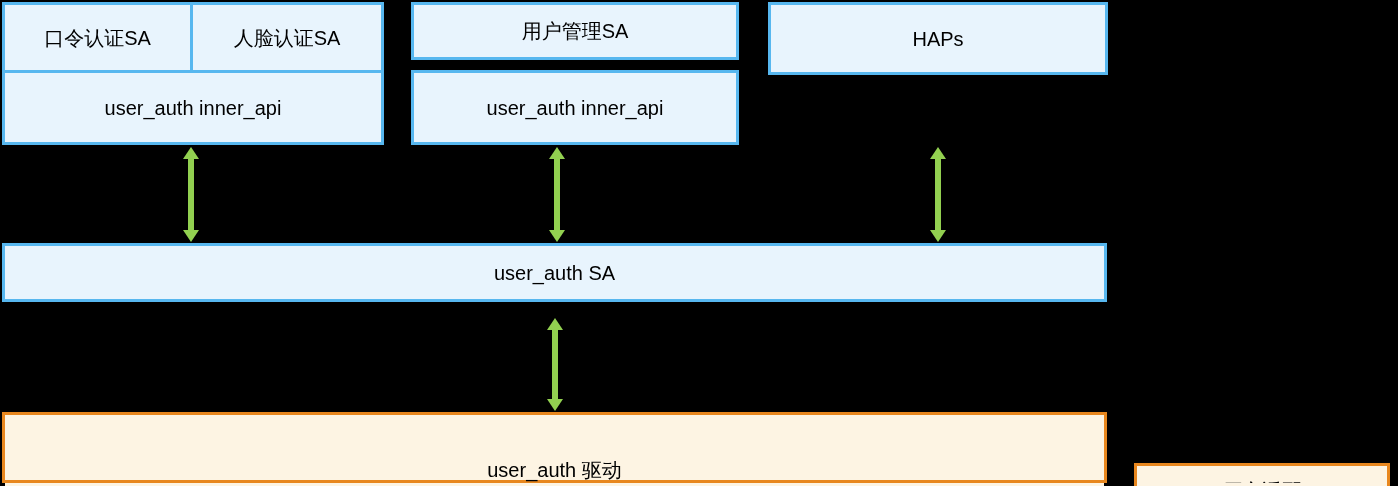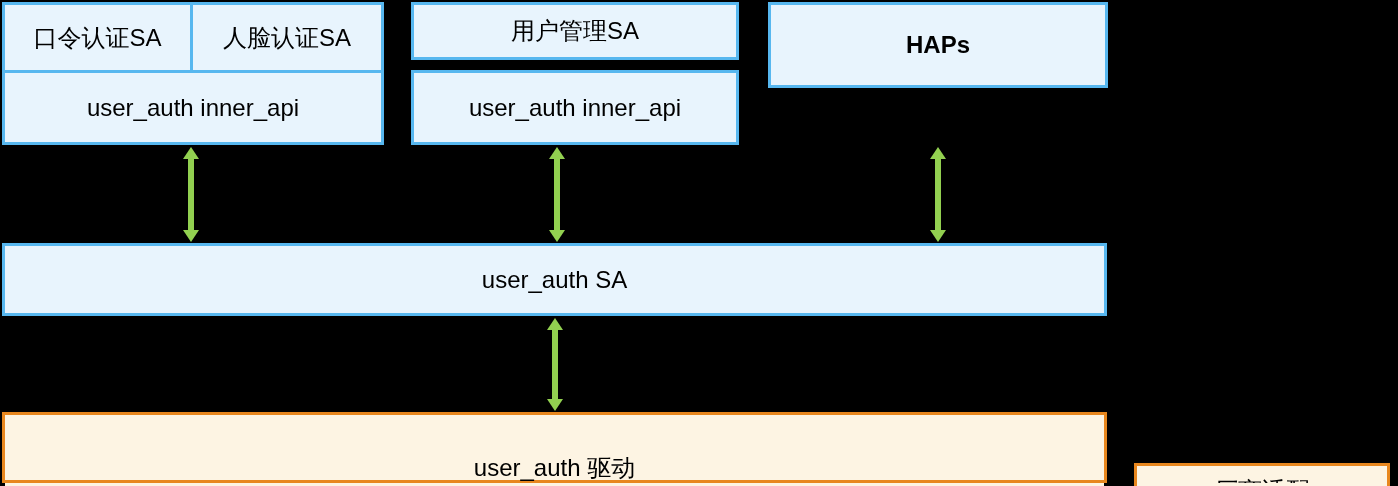--- a/index.html
+++ b/index.html
@@ -15,21 +15,21 @@
     font-family: "Liberation Sans", "DejaVu Sans", sans-serif;
     color: var(--text, #000);
     overflow: hidden;
   }
   .box {
     position: absolute;
     box-sizing: border-box;
     display: flex;
     align-items: center;
     justify-content: center;
-    font-size: 24px;
+    font-size: 20px;
     line-height: 1;
     text-align: center;
   }
   .blue {
     border: 3px solid var(--blue-border, #57B7EF);
     background: var(--blue-fill, #E8F4FD);
   }
   .orange {
     border: 3px solid var(--orange-border, #E8871E);
     background: var(--orange-fill, #FDF4E3);
@@ -96,25 +96,25 @@
     <span>user_auth inner_api</span>
   </div>
 
   <div class="box blue" style="left:411px; top:2px; width:328px; height:58px;">
     <span>用户管理SA</span>
   </div>
   <div class="box blue" style="left:411px; top:70px; width:328px; height:75px;">
     <span>user_auth inner_api</span>
   </div>
 
-  <div class="box blue" style="left:768px; top:2px; width:340px; height:86px;font-weight:bold;">
+  <div class="box blue" style="left:768px; top:2px; width:340px; height:73px;">
     <span>HAPs</span>
   </div>
 
-  <div class="box blue" style="left:2px; top:243px; width:1105px; height:73px;">
+  <div class="box blue" style="left:2px; top:243px; width:1105px; height:59px;">
     <span>user_auth SA</span>
   </div>
 
   <div class="box orange" style="left:2px; top:412px; width:1105px; height:71px;align-items:flex-end;">
     <span>user_auth 驱动</span>
   </div>
   <div class="edge-strip" style="left:5px; top:483px; width:1099px; height:3px;"></div>
 
   <div class="box orange" style="left:1134px; top:427px; width:256px; height:56px;margin-top:36px;">
     <span>厂商适配</span>

